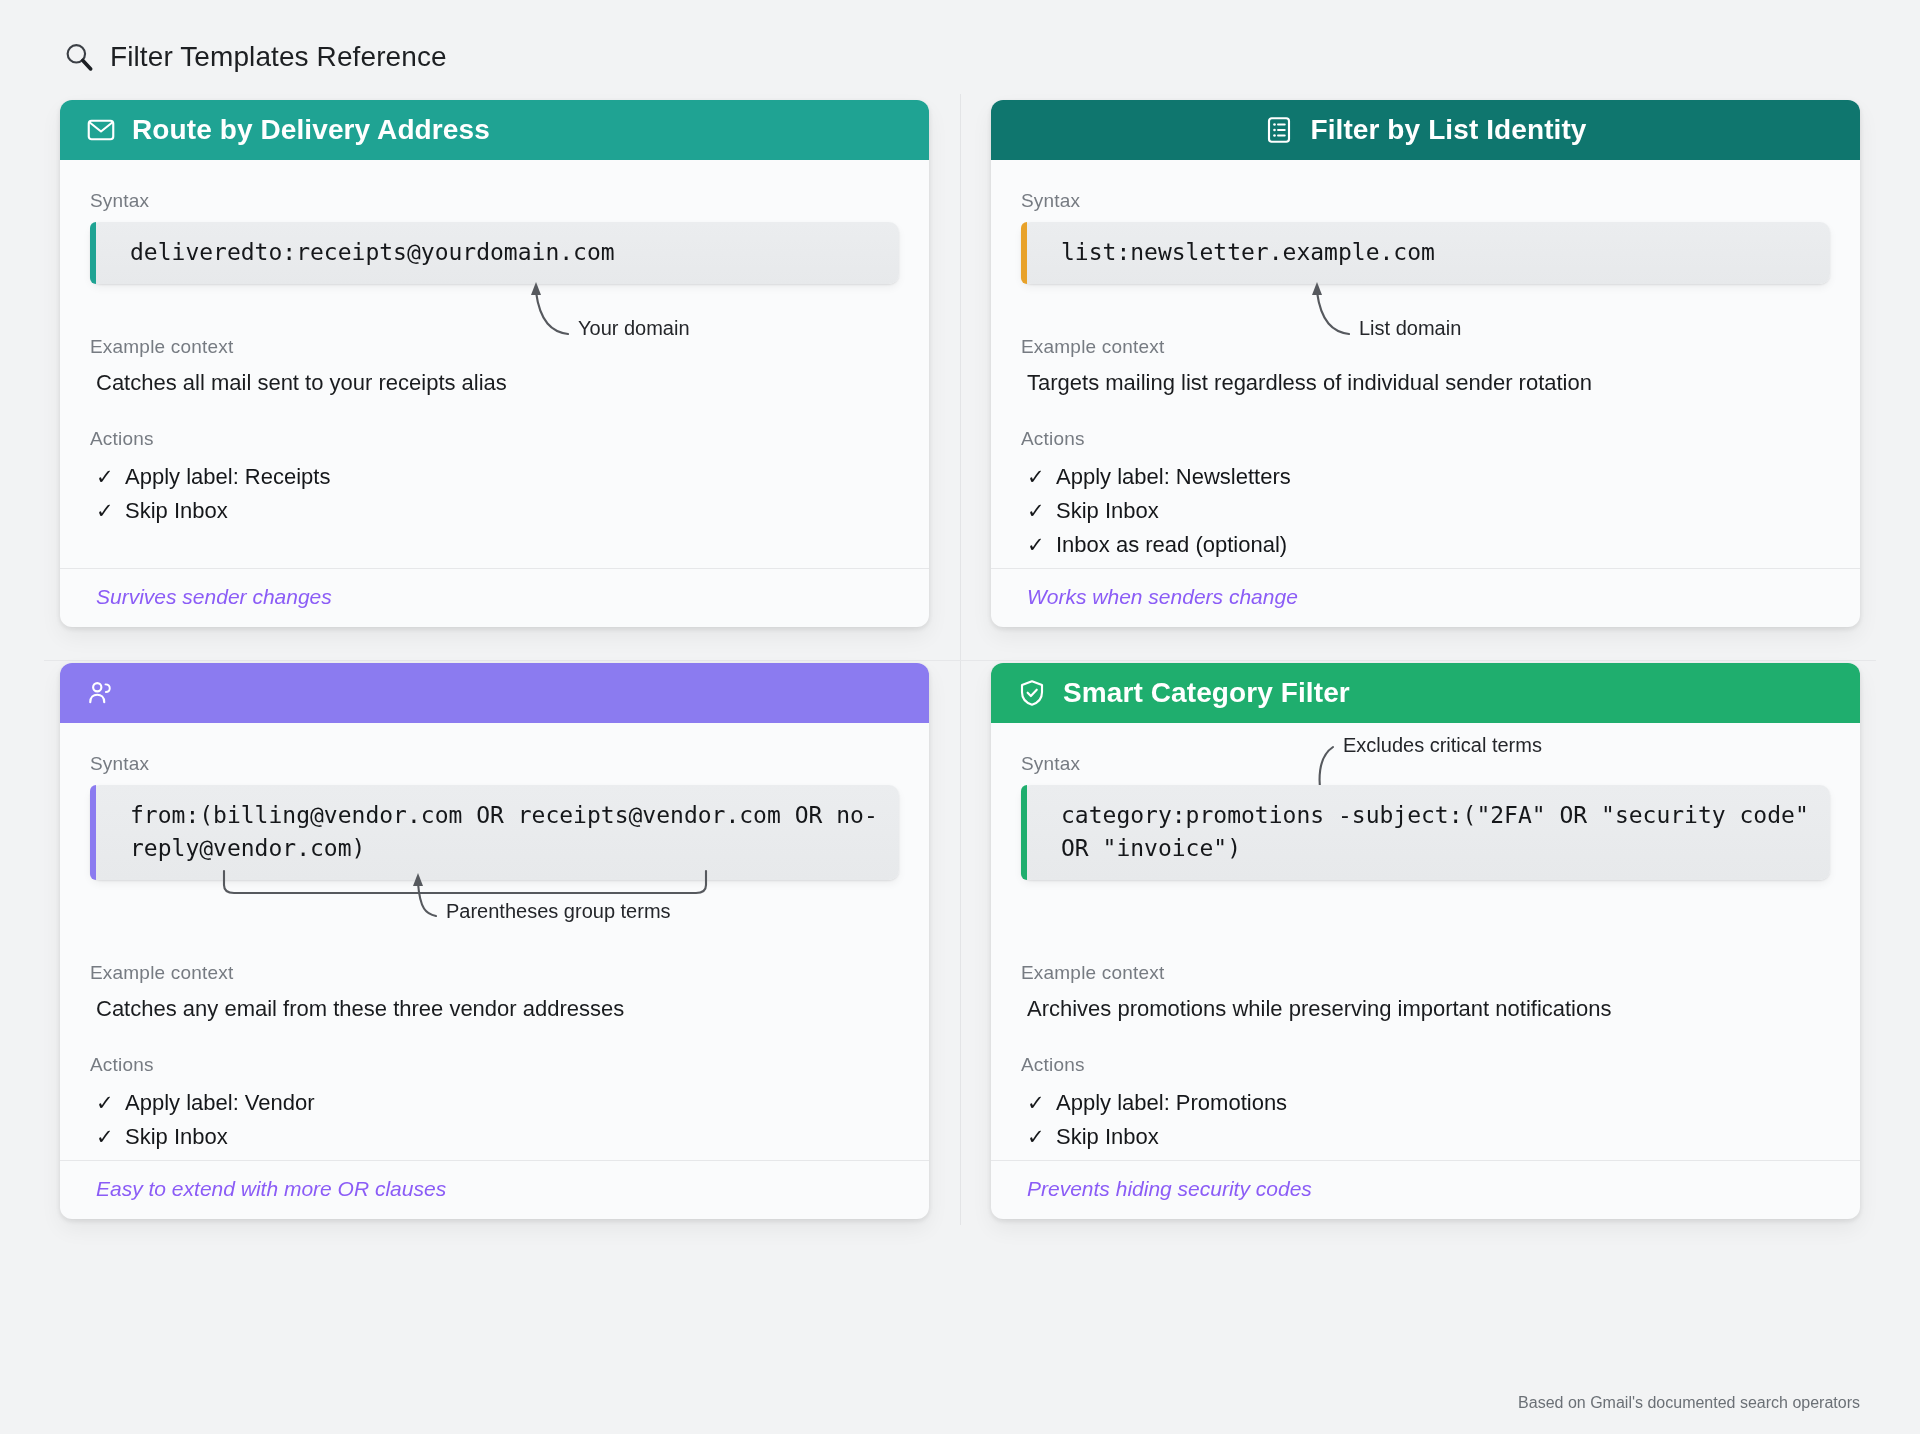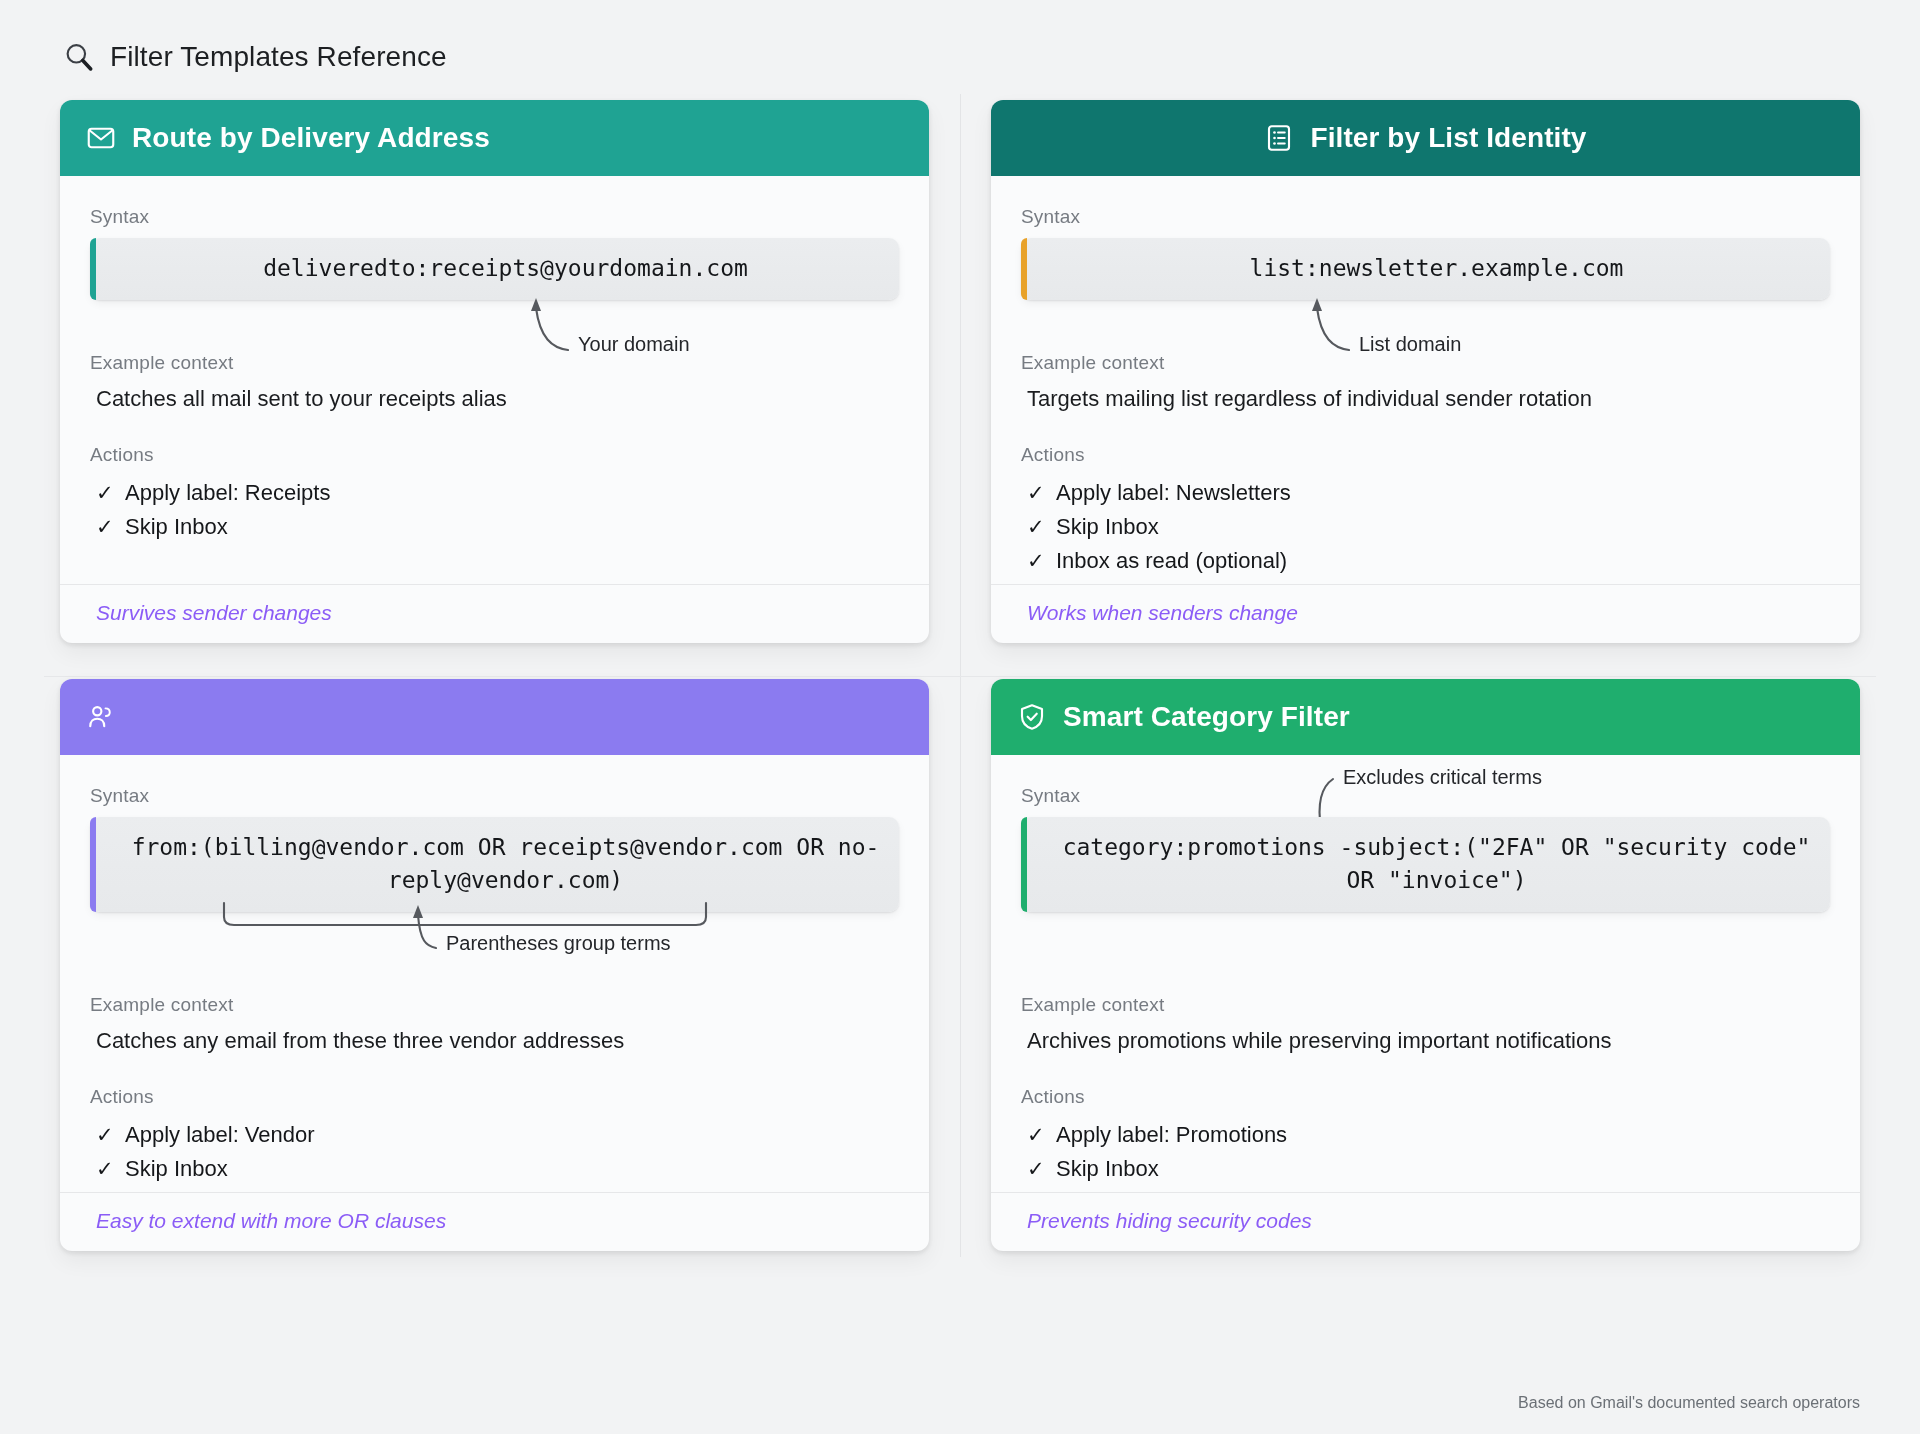--- a/index.html
+++ b/index.html
@@ -35,21 +35,21 @@
     position:relative;
     background:#fafbfc;
     border-radius:12px;
     box-shadow:0 2px 5px rgba(18,20,24,.10), 0 10px 22px rgba(18,20,24,.055);
     display:flex;flex-direction:column;
     overflow:visible;
     min-height:500px;
   }
   .card-head{
     display:flex;align-items:center;gap:16px;
-    height:76px;
+    height:60px;
     padding:0 26px;
     border-radius:12px 12px 0 0;
     color:#ffffff;
   }
   .card-head svg{width:30px;height:30px;display:block;flex:none;}
   .card-title{font-size:28px;line-height:30px;font-weight:700;letter-spacing:.1px;white-space:nowrap;}
 
   .card-body{padding:24px 30px 6px 30px;flex:1 1 auto;position:relative;}
 
   .sec-label{
@@ -62,21 +62,20 @@
     background:linear-gradient(180deg,#ebedef 0%,#e7e9eb 100%);
     border-radius:10px;
     box-shadow:0 1px 2px rgba(20,22,26,.10), 0 4px 9px rgba(20,22,26,.05);
     padding:14px 18px 15px 40px;
     font-family:"DejaVu Sans Mono","Liberation Mono",monospace;
     font-size:23px;line-height:33px;
     color:#15171a;
     white-space:pre-wrap;
     word-break:normal;
     overflow:visible;
-    text-align:center;
   }
   .code::before{
     content:"";position:absolute;left:0;top:0;bottom:0;width:6px;border-radius:10px 0 0 10px;
     background:var(--accent,#20a08c);
   }
 
   .ctx-text{font-size:22px;line-height:30px;color:#1a1c1f;margin:0 0 2px 6px;}
 
   .actions{margin:2px 0 0 6px;}
   .action-row{display:flex;align-items:flex-start;gap:13px;font-size:22px;line-height:34px;color:#15171a;}

